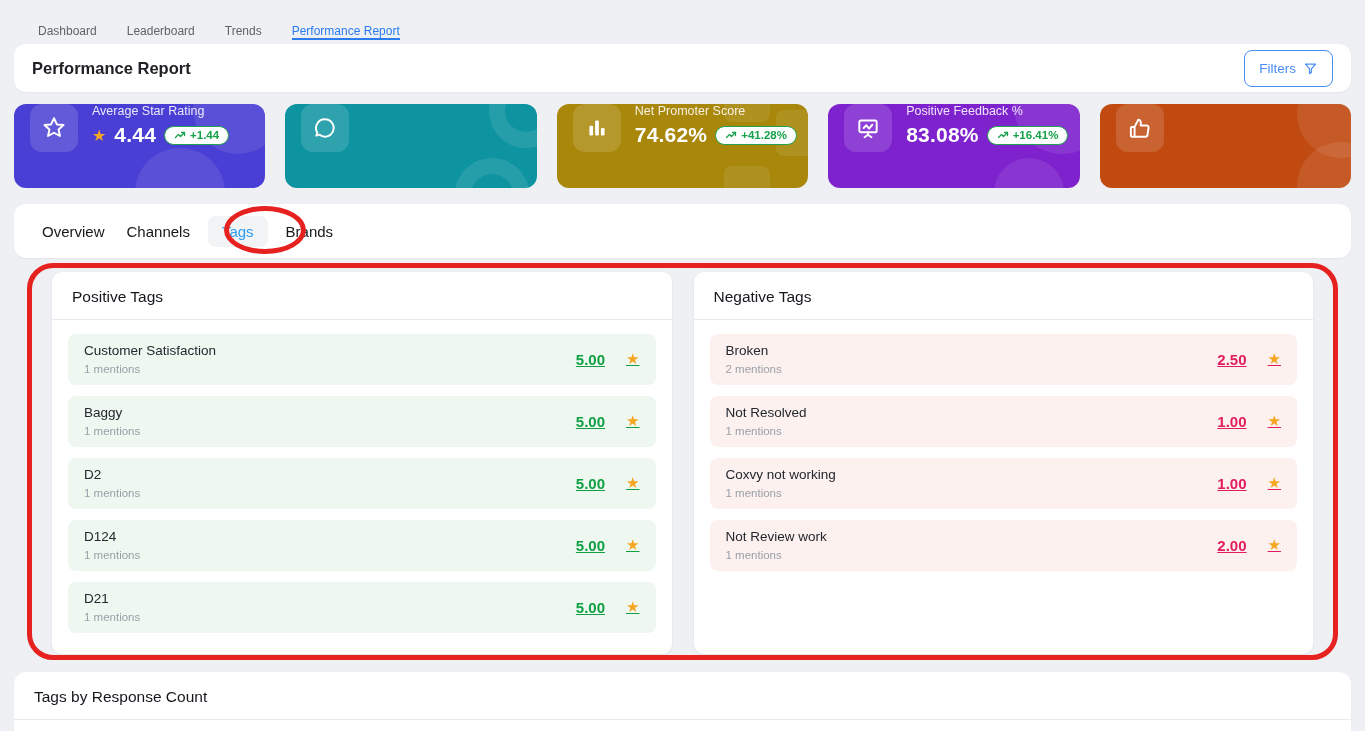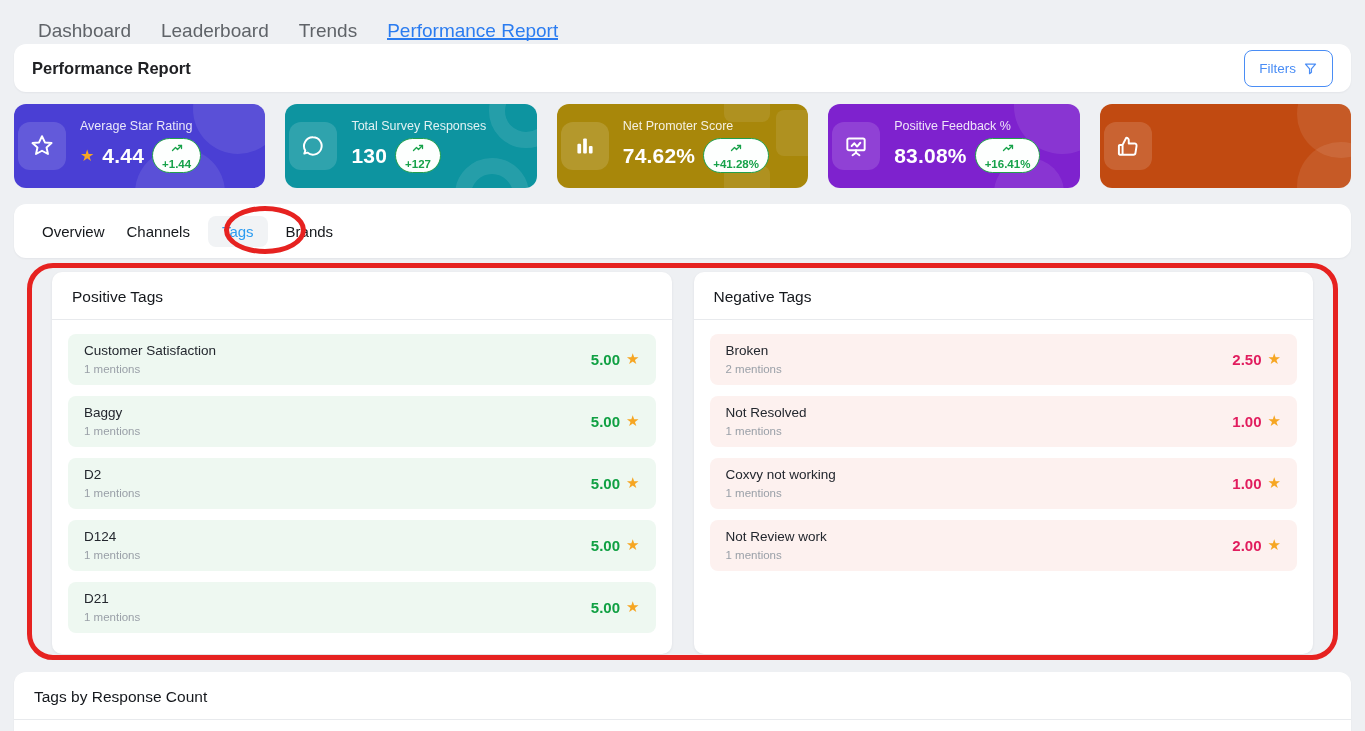--- a/index.html
+++ b/index.html
@@ -16,21 +16,21 @@
   .topnav {
     height: 40px;
     display: flex;
     align-items: stretch;
     padding-left: 38px;
     gap: 30px;
   }
   .topnav .nav-item {
     display: flex;
     align-items: center;
-    font-size: 19px;
+    font-size: 12px;
     color: #5f6368;
     border-bottom: 2.5px solid transparent;
     cursor: pointer;
     padding-top: 8px;
     margin-top: 16px;
   }
   .topnav .nav-item.active {
     color: #2b7cf0;
     border-bottom-color: #2b7cf0;
   }
@@ -68,22 +68,21 @@
     display: flex;
     gap: 20px;
   }
   .kpi-card {
     flex: 1;
     height: 84px;
     border-radius: 12px;
     position: relative;
     overflow: hidden;
     display: flex;
-    align-items: center;
-    padding: 0 4px;
+    padding: 0 16px;
     color: #fff;
   }
   .kpi-icon-box {
     width: 48px; height: 48px;
     flex: 0 0 48px;
     background: rgba(255,255,255,.14);
     border-radius: 12px;
     display: flex;
     align-items: center;
     justify-content: center;
@@ -100,21 +99,20 @@
     display: inline-flex;
     align-items: center;
     gap: 4px;
     background: #fdfffe;
     border: 1.5px solid #21a04d;
     color: #17a24a;
     border-radius: 999px;
     padding: 2.5px 9px;
     font-size: 11.5px;
     font-weight: 700;
-    flex-direction: column;
   }
   
   .deco { position: absolute; pointer-events: none; z-index: 1; }
   .deco-ring {
     width: 74px; height: 74px; border-radius: 50%;
     border: 16px solid rgba(255,255,255,.10);
   }
   .deco-circle { border-radius: 50%; background: rgba(255,255,255,.09); }
   .deco-square { background: rgba(255,255,255,.09); border-radius: 8px; }
 
@@ -174,21 +172,21 @@
     display: flex;
     justify-content: space-between;
     align-items: center;
     margin-bottom: 11px;
     cursor: pointer;
   }
   .tag-row.positive { background: #eef8f1; }
   .tag-row.negative { background: #fdf1ef; }
   .tag-name { font-size: 13.5px; font-weight: 500; color: #23272e; margin-bottom: 5px; }
   .tag-mentions { font-size: 11.5px; color: #9aa0a8; }
-  .tag-rating { display: flex; align-items: center; gap: 6px; font-size: 15px; font-weight: 700; }
+  .tag-rating { display: flex; align-items: center; gap: 21px; font-size: 15px; font-weight: 700; text-decoration: underline; }
   .tag-rating.positive { color: #10a043; }
   .tag-rating.negative { color: #e11d5e; }
   .row-star::before { content: "★"; color: #f6a623; font-size: 15px; font-weight: 400; }
 
   
   .bottom-panel {
     margin: 18px 14px 0;
     background: #fff;
     border-radius: 12px;
     box-shadow: 0 1px 2px rgba(16,24,40,.05);
@@ -261,33 +259,20 @@
   </div>
 
   <div class="kpi-card" style="background: rgb(13, 148, 160);">
     <div class="deco deco-ring" style="right:-26px;top:-30px;"></div>
     <div class="deco deco-ring" style="right:8px;bottom:-44px;"></div>
     <div class="kpi-icon-box">
       <svg width="26" height="26" viewBox="0 0 24 24" fill="none" stroke="#fff" stroke-width="1.8" stroke-linejoin="round">
           <path d="M12 4a8 8 0 1 1-5.2 14.1L4 19l.9-2.8A8 8 0 0 1 12 4z"></path>
         </svg>
     </div>
-    <div class="kpi-text">
-      <div class="kpi-label">Total Survey Responses</div>
-      <div class="kpi-value-row">
-        <span class="kpi-value">130</span>
-        <span class="kpi-badge">
-          <svg width="12" height="12" viewBox="0 0 24 24" fill="none" stroke="#17a24a" stroke-width="2.6" stroke-linecap="round" stroke-linejoin="round">
-              <polyline points="3 17 9 11 13 15 21 7"></polyline>
-              <polyline points="15 7 21 7 21 13"></polyline>
-            </svg>
-          <span>+127</span>
-        </span>
-      </div>
-    </div>
   </div>
 
   <div class="kpi-card" style="background: rgb(168, 135, 10);">
     <div class="deco deco-square" style="width:46px;height:46px;right:-14px;top:6px;"></div>
     <div class="deco deco-square" style="width:46px;height:46px;right:38px;top:-28px;"></div>
     <div class="deco deco-square" style="width:46px;height:46px;right:38px;bottom:-24px;"></div>
     <div class="kpi-icon-box">
       <svg width="26" height="26" viewBox="0 0 24 24" fill="#fff">
           <rect x="5" y="10" width="3.4" height="9" rx="1"></rect>
           <rect x="10.3" y="5" width="3.4" height="14" rx="1"></rect>

